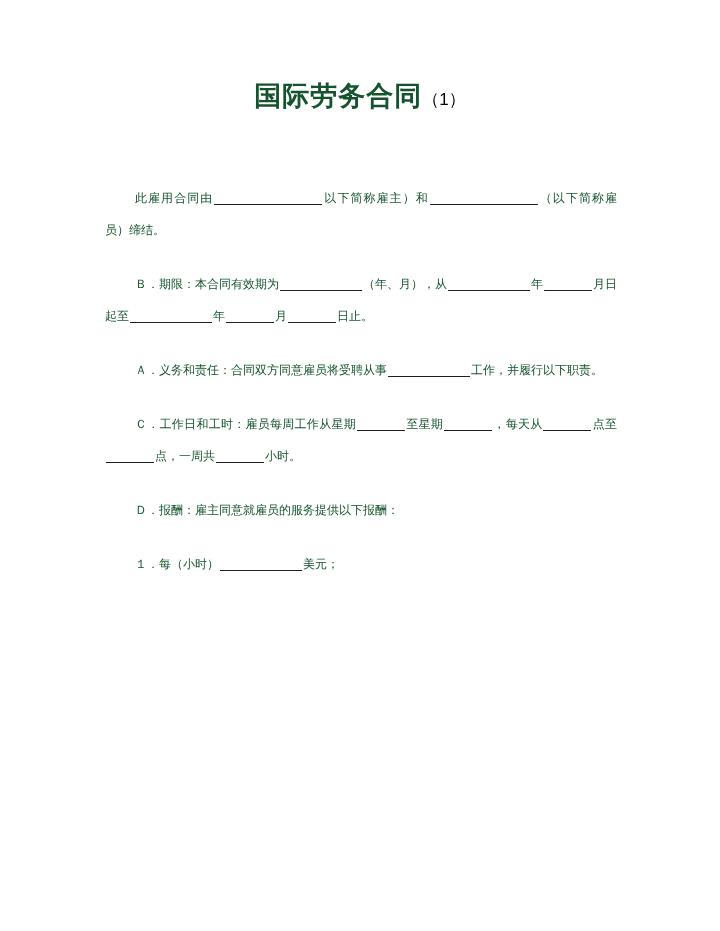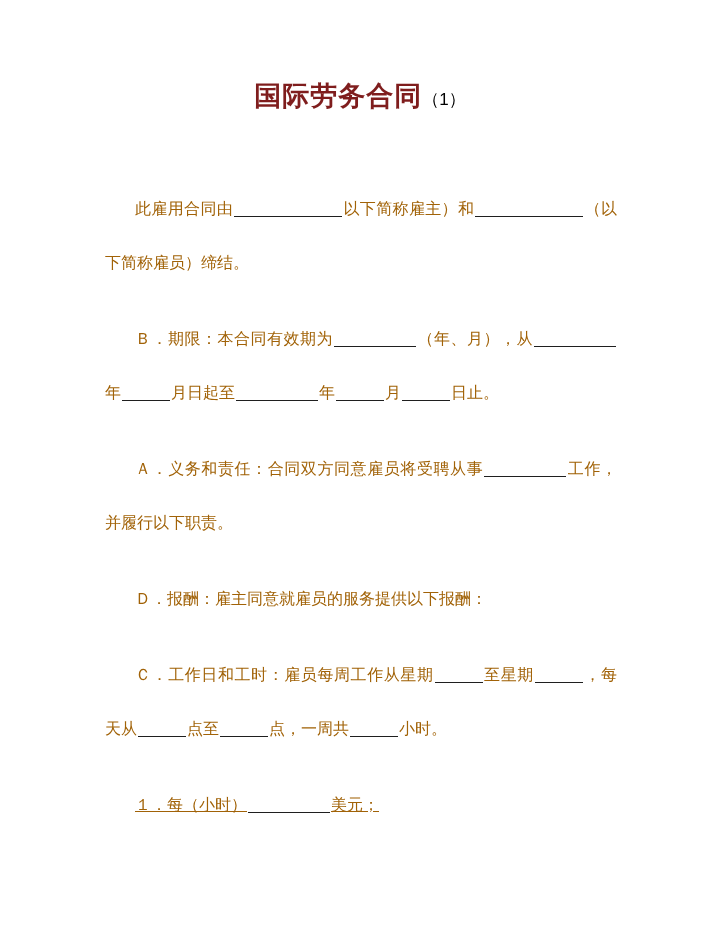--- a/index.html
+++ b/index.html
@@ -29,50 +29,49 @@
     left: 0;
     top: 78px;
     width: 720px;
     text-align: center;
     white-space: nowrap;
   }
   .doc-title .title-main {
     font-size: 27px;
     font-weight: bold;
     letter-spacing: 1px;
-    color: #7f1d1d;
+    color: #14532d;
   }
   .doc-title .title-suffix {
     font-size: 17px;
     font-weight: normal;
     color: #000000;
     letter-spacing: 0;
   }
 
   
   .body-block {
     position: absolute;
     left: 105px;
     top: 182px;
     width: 512px;
   }
 
   .para {
-    font-size: 16px;
-    line-height: 54px;
+    font-size: 12px;
+    line-height: 32px;
     text-align: justify;
     text-justify: inter-ideograph;
     text-indent: 30px;
     margin: 0 0 22px 0;
-    color: #a16207;
+    color: #14532d;
     word-break: break-all;
   }
   .para:last-child {
     margin-bottom: 0;
-    text-decoration: underline;
   }
 
   
   .blank {
     display: inline-block;
     border-bottom: 1.4px solid #1f1f1f;
     vertical-align: -3px;
     height: 15px;
     margin: 0 1px;
   }
@@ -91,20 +90,20 @@
 
   <div class="body-block">
 
     <p class="para"><span>此雇用合同由</span><span class="blank w-xl"></span><span>以下简称雇主）和</span><span class="blank w-xl"></span><span>（以下简称雇员）缔结。</span></p>
 
 
     <p class="para"><span>Ｂ．期限：本合同有效期为</span><span class="blank w-lg"></span><span>（年、月），从</span><span class="blank w-lg"></span><span>年</span><span class="blank w-sm"></span><span>月日起至</span><span class="blank w-lg"></span><span>年</span><span class="blank w-sm"></span><span>月</span><span class="blank w-sm"></span><span>日止。</span></p>
 
     <p class="para"><span>Ａ．义务和责任：合同双方同意雇员将受聘从事</span><span class="blank w-lg"></span><span>工作，并履行以下职责。</span></p>
 
+    <p class="para"><span>Ｃ．工作日和工时：雇员每周工作从星期</span><span class="blank w-sm"></span><span>至星期</span><span class="blank w-sm"></span><span>，每天从</span><span class="blank w-sm"></span><span>点至</span><span class="blank w-sm"></span><span>点，一周共</span><span class="blank w-sm"></span><span>小时。</span></p>
+
     <p class="para">Ｄ．报酬：雇主同意就雇员的服务提供以下报酬：</p>
-
-    <p class="para"><span>Ｃ．工作日和工时：雇员每周工作从星期</span><span class="blank w-sm"></span><span>至星期</span><span class="blank w-sm"></span><span>，每天从</span><span class="blank w-sm"></span><span>点至</span><span class="blank w-sm"></span><span>点，一周共</span><span class="blank w-sm"></span><span>小时。</span></p>
 
     <p class="para"><span>１．每（小时）</span><span class="blank w-lg"></span><span>美元；</span></p>
 
   </div>
 </div>
 
 </body></html>

